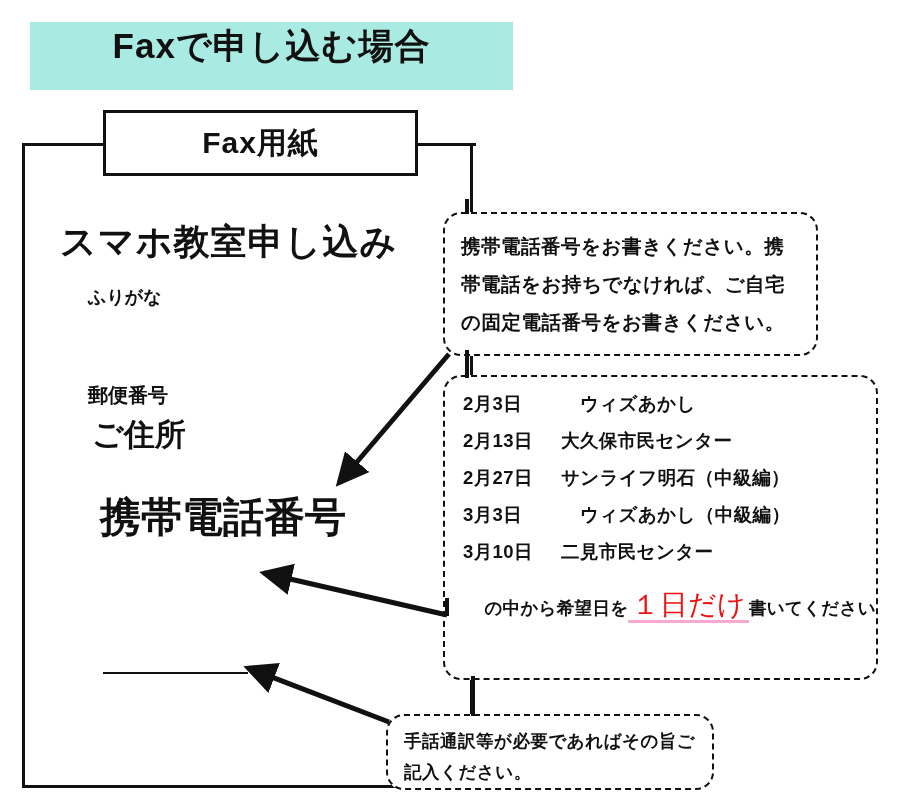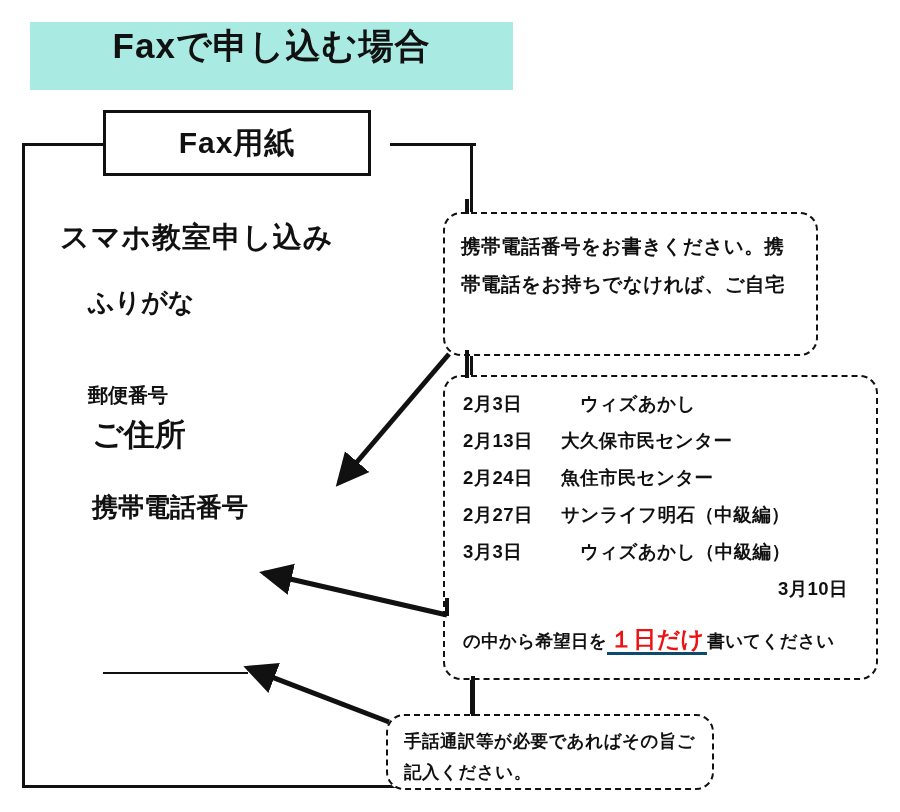--- a/index.html
+++ b/index.html
@@ -69,21 +69,21 @@
     width: 86px;
     height: 3px;
     background: #111111;
   }
 
   
   #fax-paper-box {
     position: absolute;
     left: 103px;
     top: 110px;
-    width: 268px;
+    width: 315px;
     height: 66px;
     border: 3px solid #111111;
     background: #ffffff;
     box-sizing: border-box;
     display: flex;
     align-items: center;
     justify-content: center;
   }
   #fax-paper-label {
     font-size: 30px;
@@ -95,48 +95,48 @@
   
   .field-label {
     position: absolute;
     white-space: nowrap;
     font-weight: 700;
     color: #111111;
   }
   #field-form-title {
     left: 60px;
     top: 218px;
-    font-size: 29px;
+    font-size: 36px;
     letter-spacing: 1px;
   }
   #field-furigana {
     left: 88px;
     top: 285px;
-    font-size: 26px;
+    font-size: 18px;
   }
   #field-name {
     left: 92px;
     top: 328px;
     font-size: 31px;
   }
   #field-postal {
     left: 88px;
     top: 382px;
     font-size: 20px;
   }
   #field-address {
     left: 92px;
     top: 414px;
     font-size: 31px;
     text-align: center;
   }
   #field-mobile {
-    left: 92px;
+    left: 100px;
     top: 490px;
-    font-size: 26px;
+    font-size: 41px;
   }
   #field-desired-date {
     left: 92px;
     top: 558px;
     font-size: 31px;
   }
 
   
   #blank-rule {
     position: absolute;
@@ -195,44 +195,44 @@
     padding-left: 18px;
   }
   .schedule-row {
     display: flex;
     align-items: baseline;
     height: 37px;
     font-size: 18.5px;
     font-weight: 700;
     letter-spacing: 0.4px;
     white-space: nowrap;
-    justify-content: flex-end;
   }
   .schedule-date {
     width: 98px;
     flex: 0 0 98px;
   }
   .schedule-venue {
     flex: 1 1 auto;
   }
   #schedule-instruction {
     margin-top: 14px;
     padding-left: 18px;
     font-size: 17.5px;
     font-weight: 700;
     letter-spacing: 0.3px;
     white-space: nowrap;
     display: flex;
     align-items: baseline;
+    justify-content: flex-end;
   }
   .emphasis-red {
     color: #ee1111;
-    font-size: 23px;
-    font-weight: 700;
-    border-bottom: 3px solid #0c4a6e;
+    font-size: 28px;
+    font-weight: 400;
+    border-bottom: 3px solid #f9a8d4;
     padding: 0 3px 1px 3px;
     line-height: 1.05;
   }
 
   
   #arrow-layer {
     position: absolute;
     left: 0;
     top: 0;
     width: 900px;
@@ -260,46 +260,44 @@
   <div class="field-label" id="field-furigana">ふりがな</div>
   <div class="field-label" id="field-postal">郵便番号</div>
   <div class="field-label" id="field-address">ご住所</div>
   <div class="field-label" id="field-mobile">携帯電話番号</div>
 
   <div id="blank-rule"></div>
 
   <div class="callout" id="callout-phone">
     <div class="callout-text">携帯電話番号をお書きください。携</div>
     <div class="callout-text">帯電話をお持ちでなければ、ご自宅</div>
+    <div class="callout-text">の固定電話番号をお書きください。</div>
   </div>
 
   <div class="callout" id="callout-schedule">
     <div id="schedule-list">
         <div class="schedule-row">
           <span class="schedule-date">2月3日</span>
           <span class="schedule-venue">　ウィズあかし</span>
         </div>
         <div class="schedule-row">
           <span class="schedule-date">2月13日</span>
           <span class="schedule-venue">大久保市民センター</span>
         </div>
         <div class="schedule-row">
-          <span class="schedule-date">2月24日</span>
-          <span class="schedule-venue">魚住市民センター</span>
-        </div>
-        <div class="schedule-row">
           <span class="schedule-date">2月27日</span>
           <span class="schedule-venue">サンライフ明石（中級編）</span>
         </div>
         <div class="schedule-row">
           <span class="schedule-date">3月3日</span>
           <span class="schedule-venue">　ウィズあかし（中級編）</span>
         </div>
         <div class="schedule-row">
           <span class="schedule-date">3月10日</span>
+          <span class="schedule-venue">二見市民センター</span>
         </div>
       </div>
     <div id="schedule-instruction">
       <span>の中から希望日を</span>
       <span class="emphasis-red">１日だけ</span>
       <span>書いてください</span>
     </div>
   </div>
 
   <div class="callout" id="callout-note">

